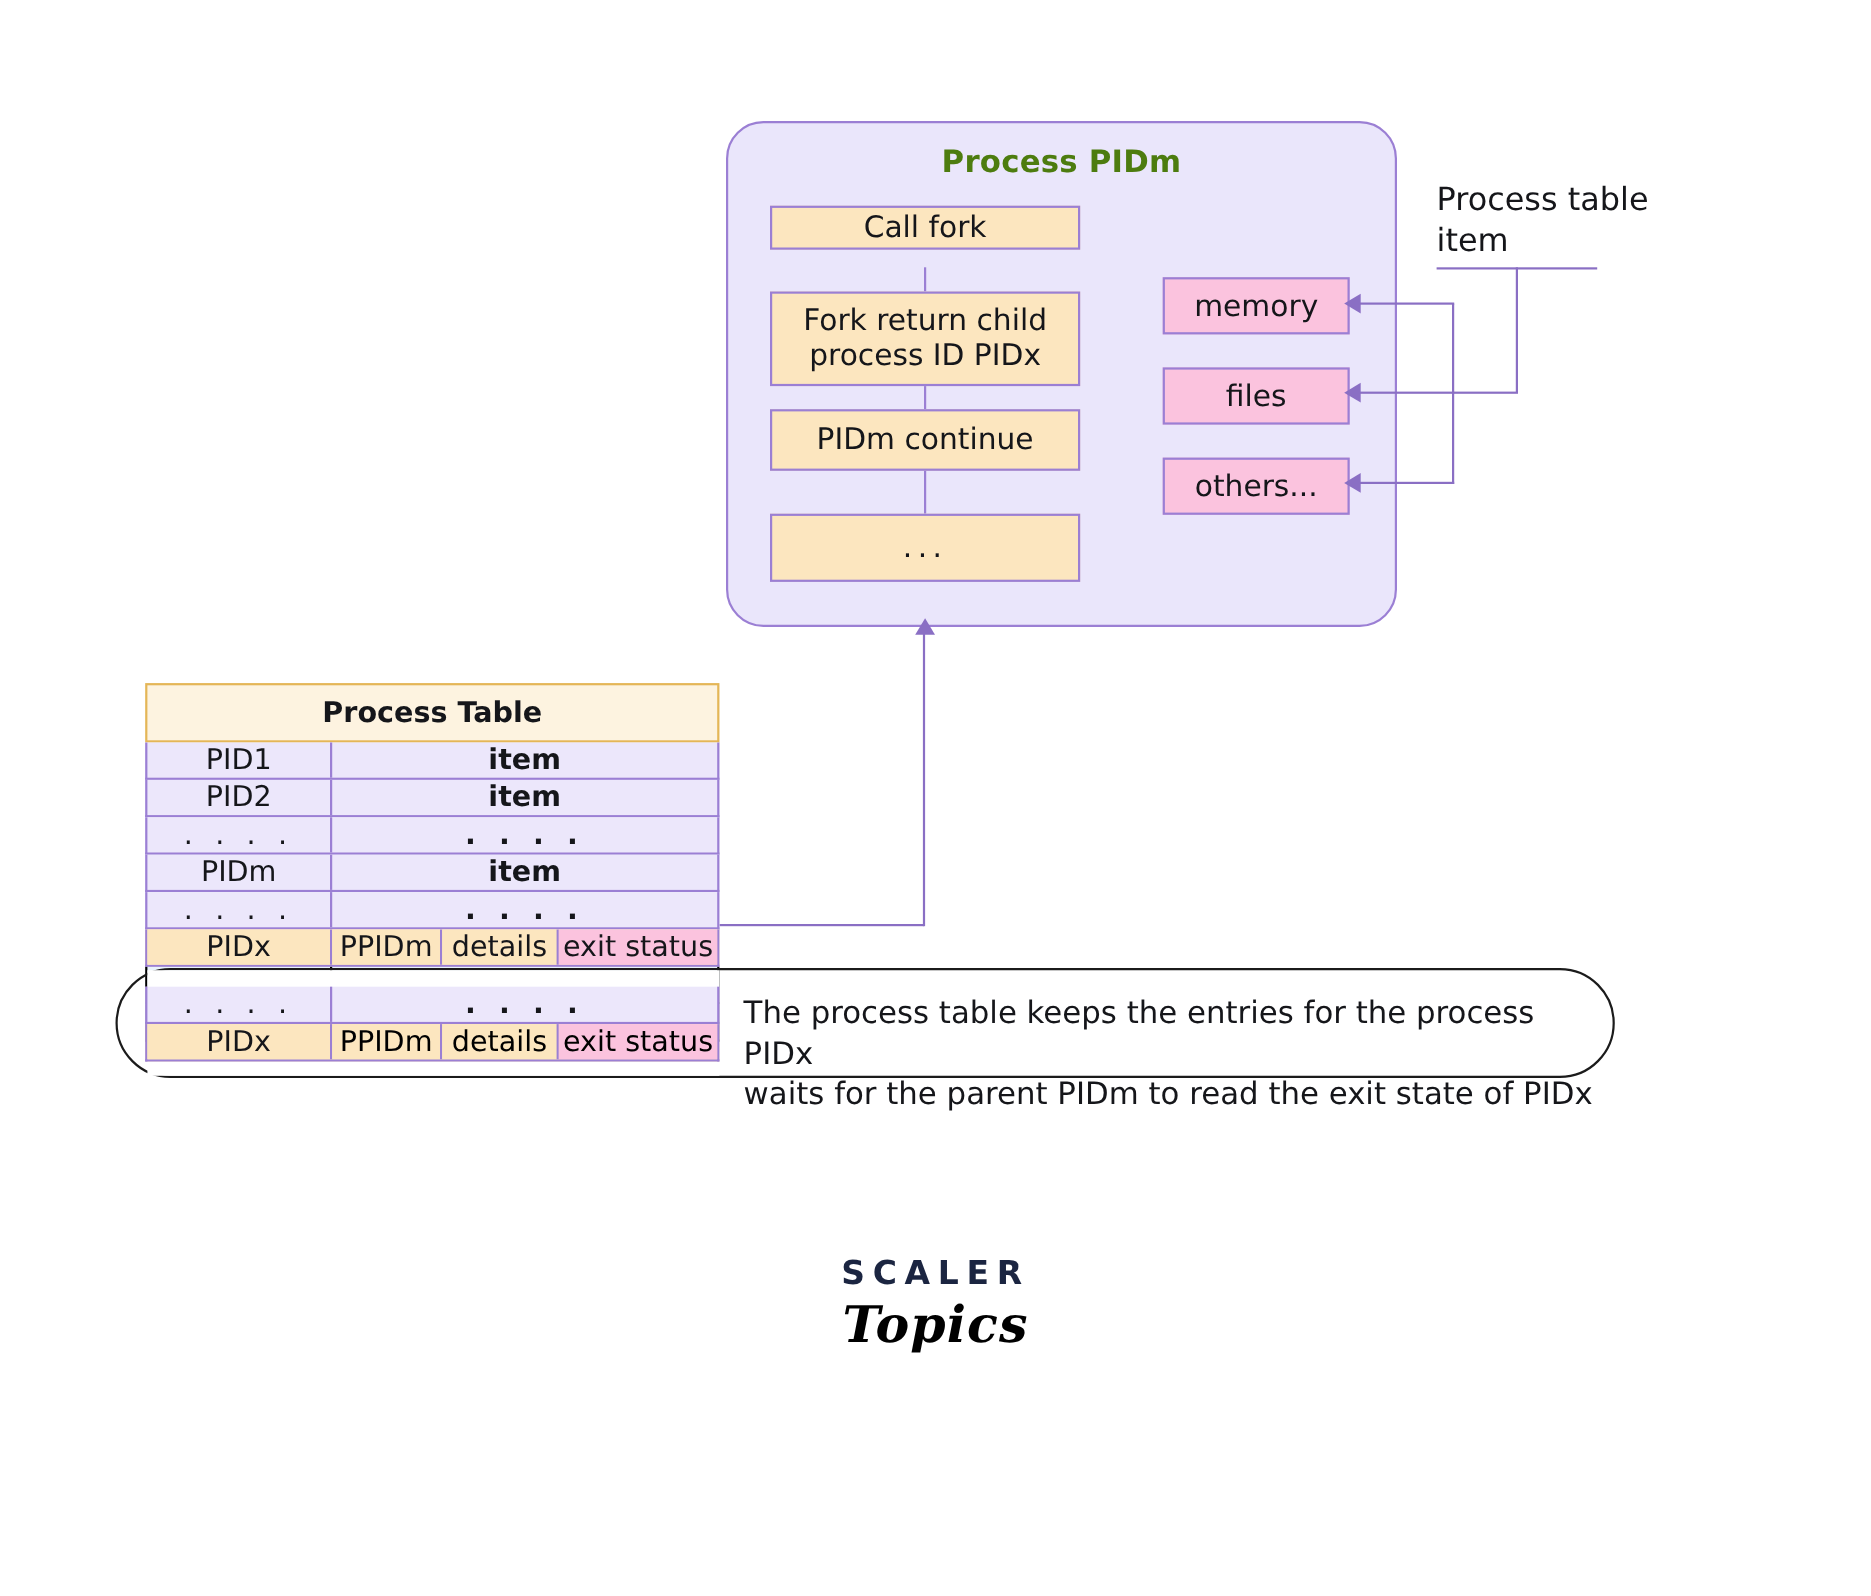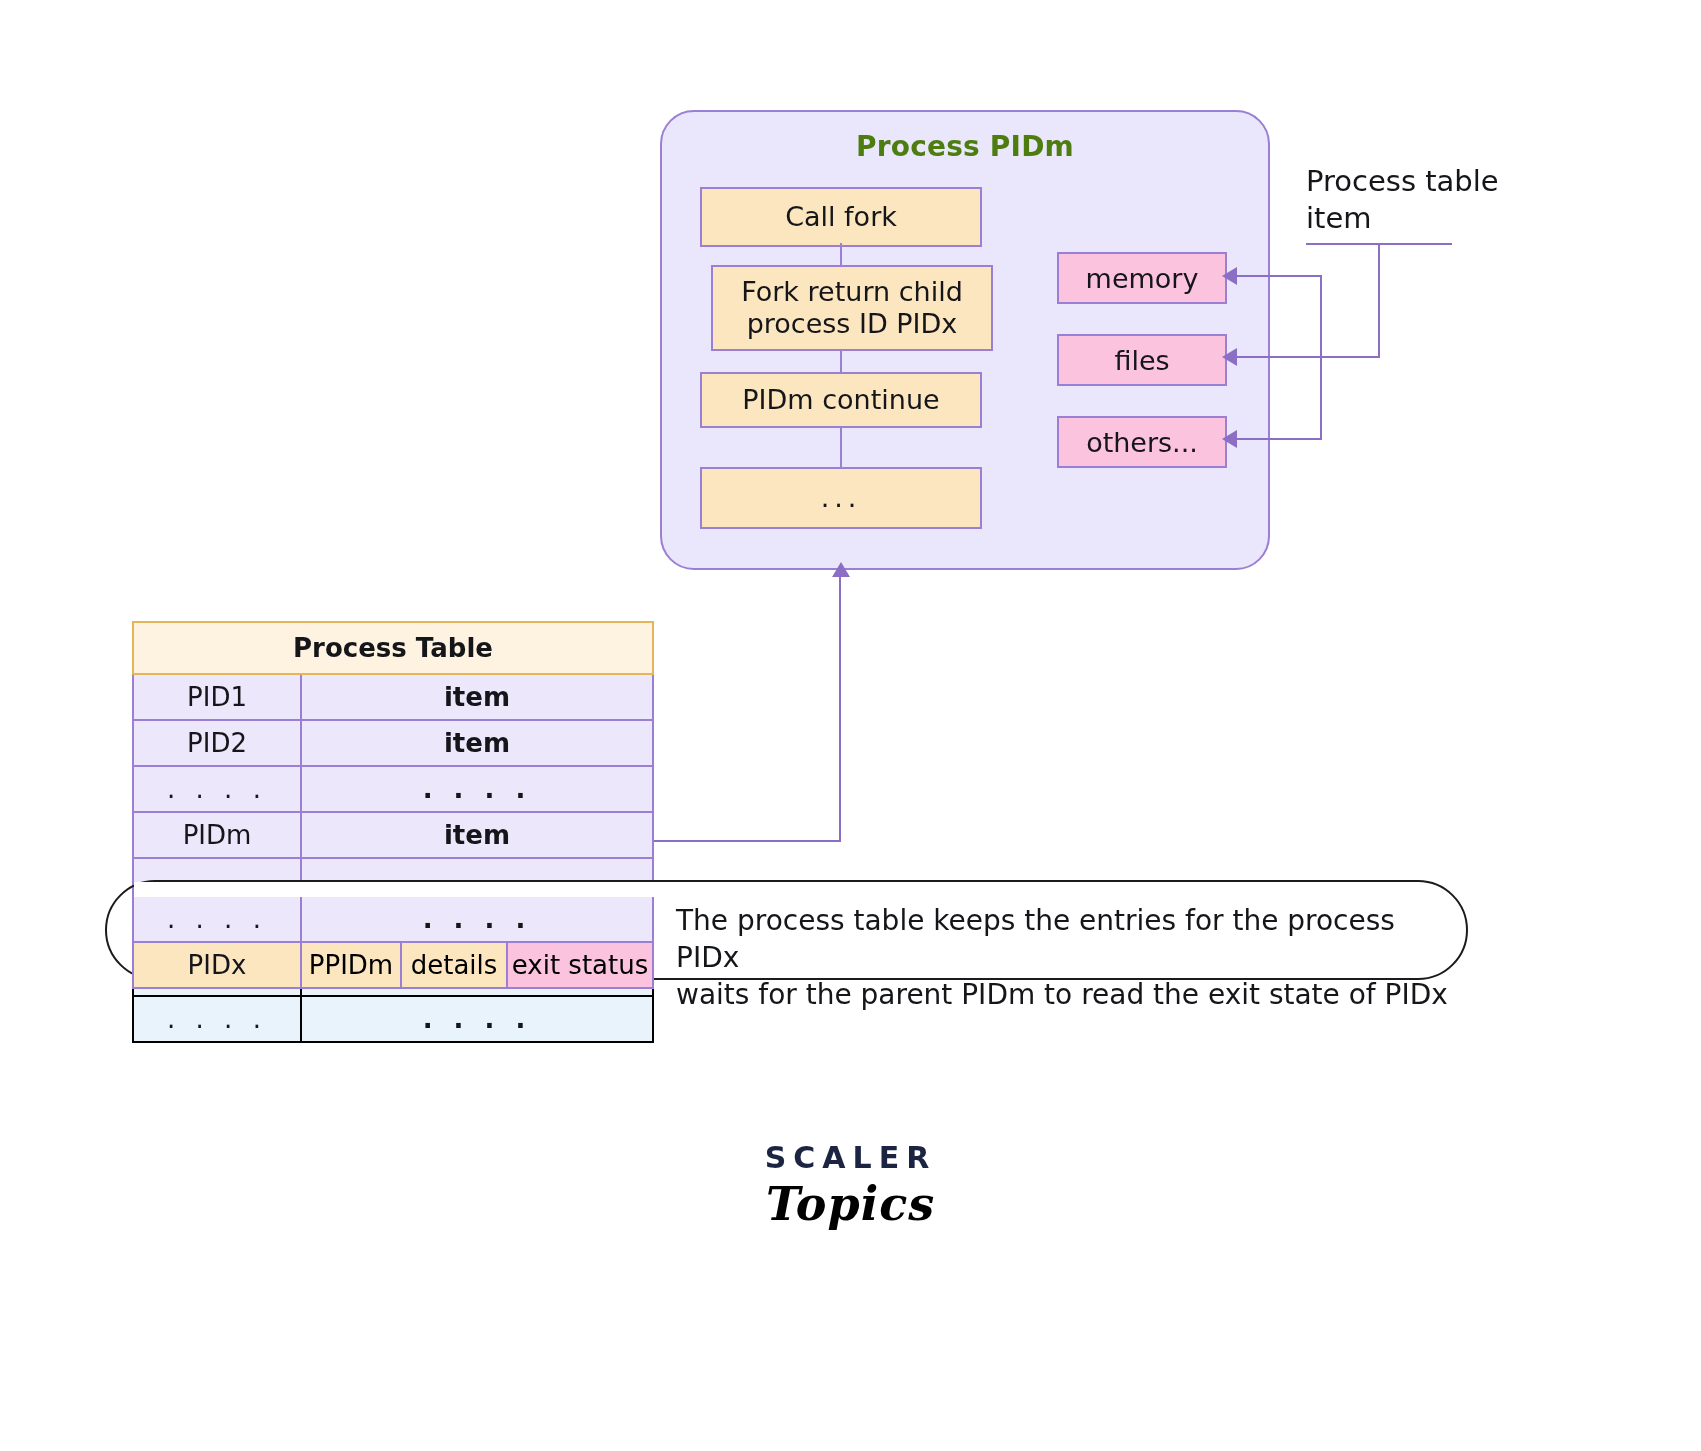--- a/index.html
+++ b/index.html
@@ -47,22 +47,22 @@
     border: 2px solid #9b7fd4;
     box-sizing: border-box;
     display: flex;
     align-items: center;
     justify-content: center;
     text-align: center;
     font-size: 27px;
     color: #15161a;
     line-height: 1.18;
   }
-  #flow-call-fork   { top: 75px;  height: 60px; }
-  #flow-fork-return { top: 153px; height: 86px; padding: 0 10px; margin-left: 11px; }
+  #flow-call-fork   { top: 75px;  height: 40px; }
+  #flow-fork-return { top: 153px; height: 86px; padding: 0 10px; }
   #flow-continue    { top: 260px; height: 56px; }
   #flow-ellipsis    { top: 355px; height: 62px; letter-spacing: 5px; }
 
   .flow-connector {
     position: absolute;
     left: 178px;
     width: 2px;
     background: #9b7fd4;
   }
   #conn-1 { top: 131px; height: 22px; }
@@ -136,21 +136,21 @@
     box-sizing: border-box;
     display: flex;
     align-items: center;
     justify-content: center;
     font-size: 26px;
     font-weight: bold;
     color: #15161a;
   }
   .pt-row {
     display: flex;
-    height: 46px;
+    height: 34px;
     border-left: 2px solid #9b7fd4;
     border-right: 2px solid #9b7fd4;
     border-bottom: 2px solid #9b7fd4;
     box-sizing: border-box;
     background: #ece7fb;
   }
   .pt-row .c-pid {
     width: 168px;
     border-right: 2px solid #9b7fd4;
     box-sizing: border-box;

